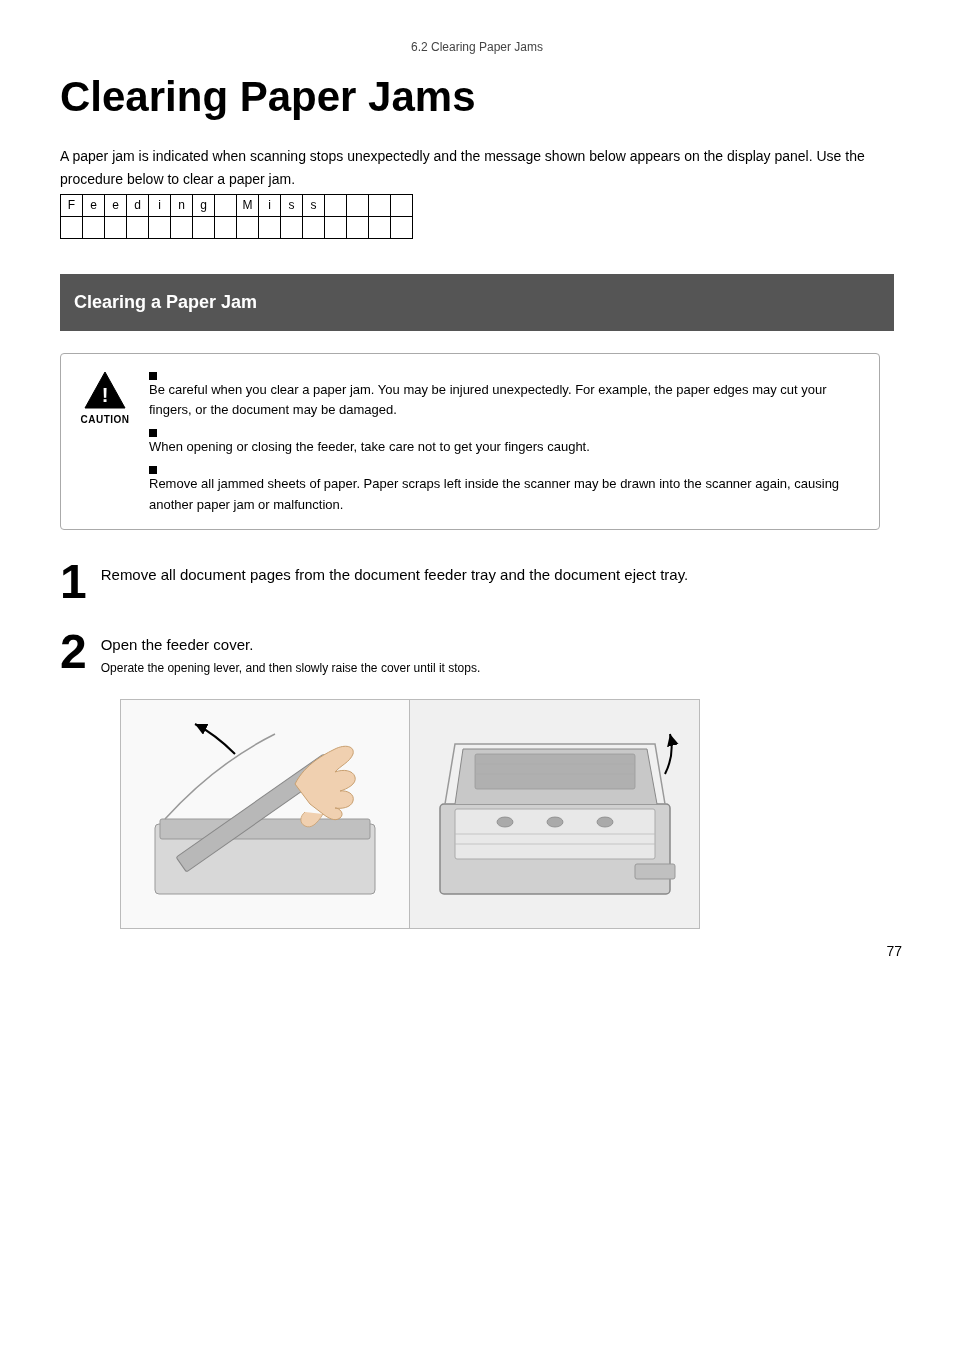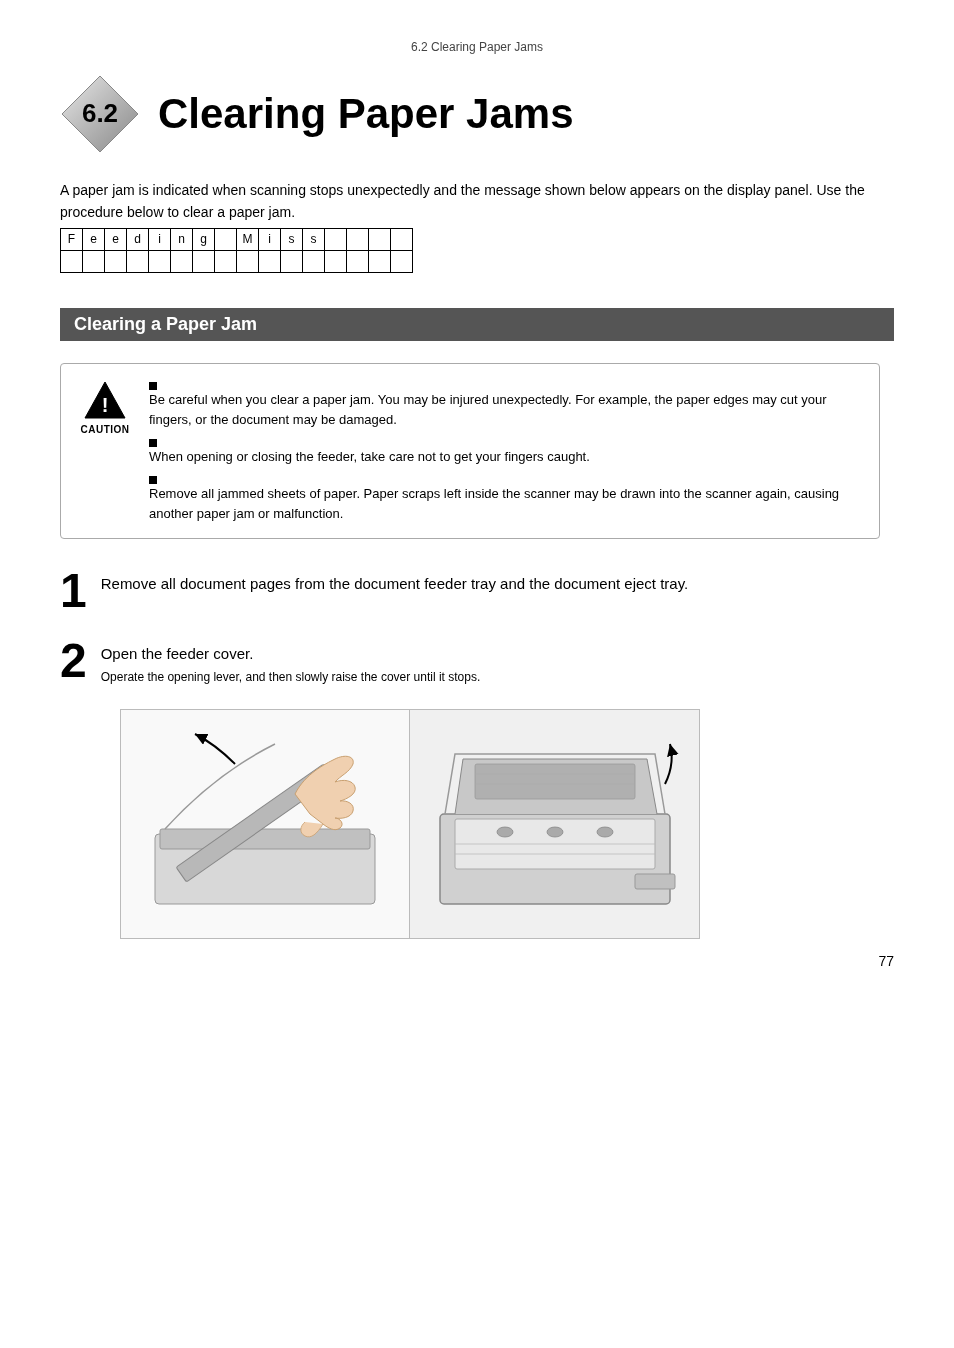--- a/index.html
+++ b/index.html
@@ -79,21 +79,21 @@
       justify-content: center;
       font-size: 12px;
     }
 
     
     .section-header {
       background: #555;
       color: #fff;
       font-size: 18px;
       font-weight: bold;
-      padding: 6px 14px;
+      padding: 18px 14px;
       margin-bottom: 22px;
     }
 
     
     .caution-box {
       border: 1px solid #aaa;
       border-radius: 4px;
       padding: 14px 16px 14px 14px;
       display: flex;
       align-items: flex-start;
@@ -203,50 +203,35 @@
 
     .illus-half:last-child {
       border-right: none;
       background: #f0f0f0;
     }
 
     
     .page-number {
       position: absolute;
       bottom: 30px;
-      right: 60px;
+      right: 52px;
       font-size: 14px;
       color: #000;
     }
   </style>
 </head>
 <body>
 
 <div class="page-container">
 
   
   <div class="header-breadcrumb">6.2   Clearing Paper Jams</div>
 
   
   <div class="title-area">
-    <div class="chapter-badge">
-      <svg viewBox="0 0 80 80" xmlns="http://www.w3.org/2000/svg">
-
-        <polygon points="40,2 78,40 40,78 2,40" fill="url(#diamondGrad)" stroke="#888" stroke-width="1"></polygon>
-        <defs>
-          <linearGradient id="diamondGrad" x1="0%" y1="0%" x2="100%" y2="100%">
-            <stop offset="0%" style="stop-color:#e8e8e8"></stop>
-            <stop offset="40%" style="stop-color:#c0c0c0"></stop>
-            <stop offset="100%" style="stop-color:#888"></stop>
-          </linearGradient>
-        </defs>
-
-        <text x="40" y="48" text-anchor="middle" font-size="26" font-weight="bold" fill="#000" font-family="Arial">6.2</text>
-      </svg>
-    </div>
     <h1 class="page-title">Clearing Paper Jams</h1>
   </div>
 
   
   <p class="intro-text">A paper jam is indicated when scanning stops unexpectedly and the message shown below appears on the display panel. Use the procedure below to clear a paper jam.</p>
 
   
   <div class="display-grid" id="display-grid">
   <div class="display-cell">F</div>
       <div class="display-cell">e</div>

